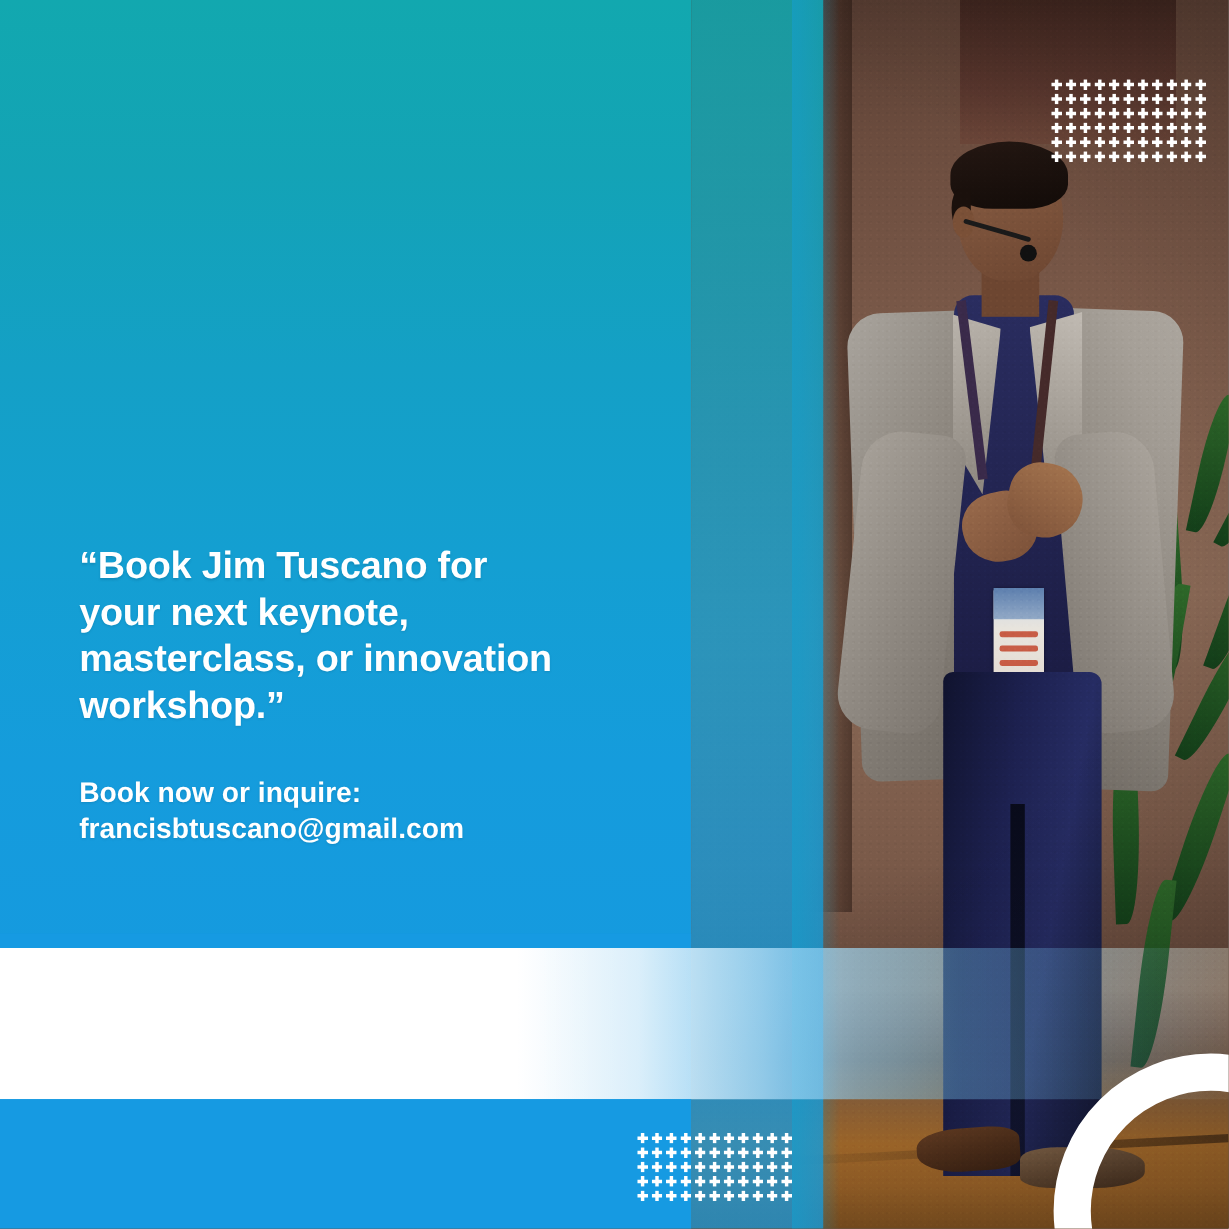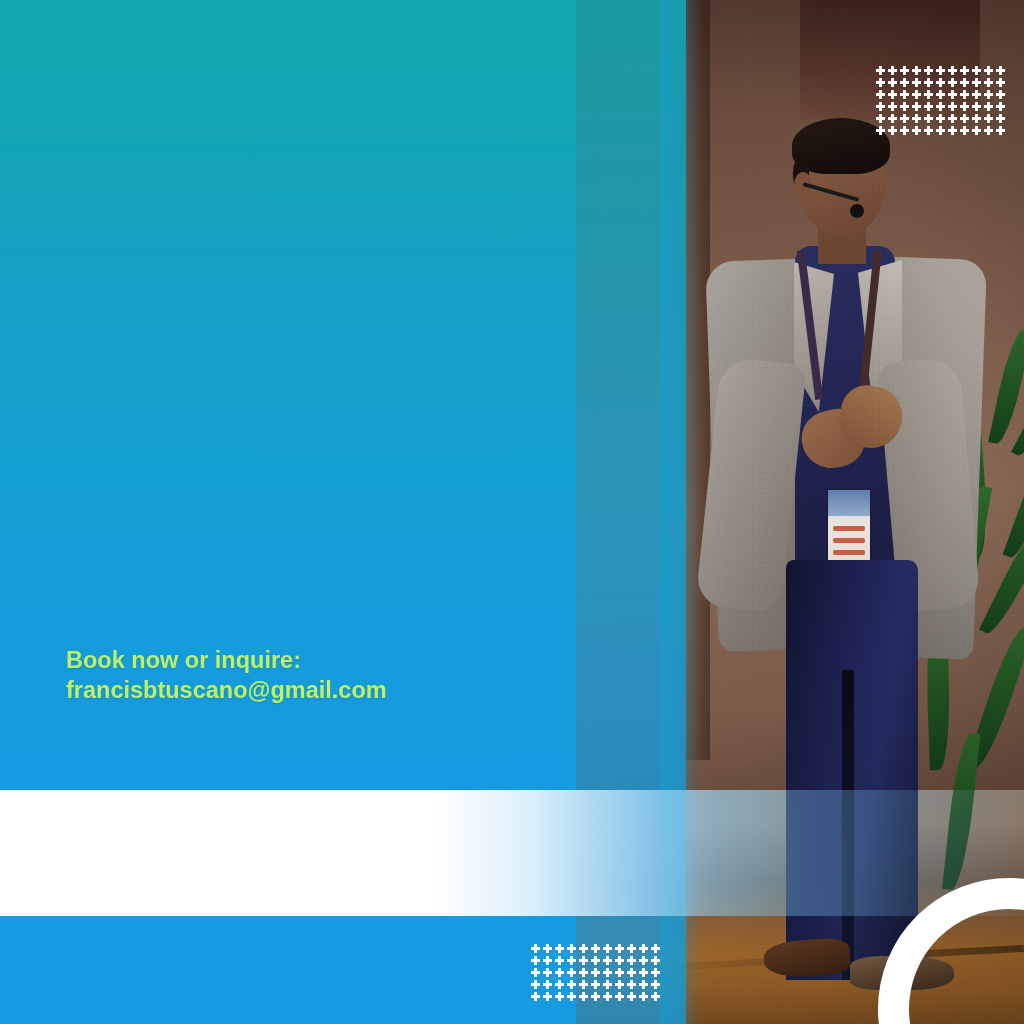--- a/index.html
+++ b/index.html
@@ -240,21 +240,21 @@
     color:#ffffff;
     font-size:31.5px;
     font-weight:700;
     line-height:38.5px;
     letter-spacing:-0.2px;
     white-space:pre-line;
     text-shadow:0 1px 2px rgba(0,60,90,.18);
   }
   .cta {
     position:absolute; left:66px; top:645px; width:520px;
-    color:#bef264;
+    color:#ffffff;
     font-size:23.5px;
     font-weight:700;
     line-height:30px;
     white-space:pre-line;
     text-shadow:0 1px 2px rgba(0,60,90,.18);
   }
 
   
   .banner-blue-top {
     position:absolute; left:0; top:778px; width:576px; height:14px;
@@ -390,20 +390,24 @@
 
     <div class="grain"></div>
     <div class="vignette"></div>
   </div>
 
   <div class="panel-solid"></div>
   <div class="panel-fade"></div>
   <div class="panel-feather"></div>
 
 
+  <div class="quote">“Book Jim Tuscano for
+your next keynote,
+masterclass, or innovation
+workshop.”</div>
 
   <div class="cta">Book now or inquire:
 francisbtuscano@gmail.com</div>
 
   <div class="dots dots-top">
     <div class="dot"></div>
       <div class="dot"></div>
       <div class="dot"></div>
       <div class="dot"></div>
       <div class="dot"></div>

